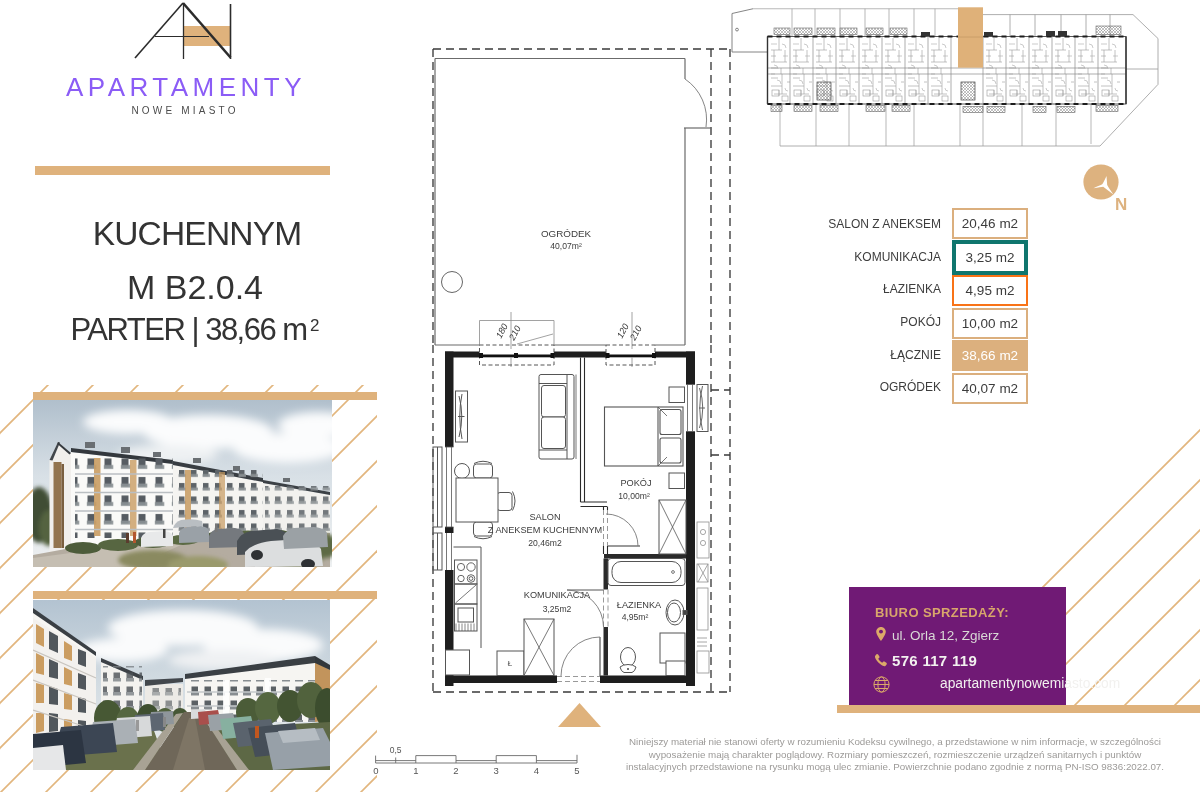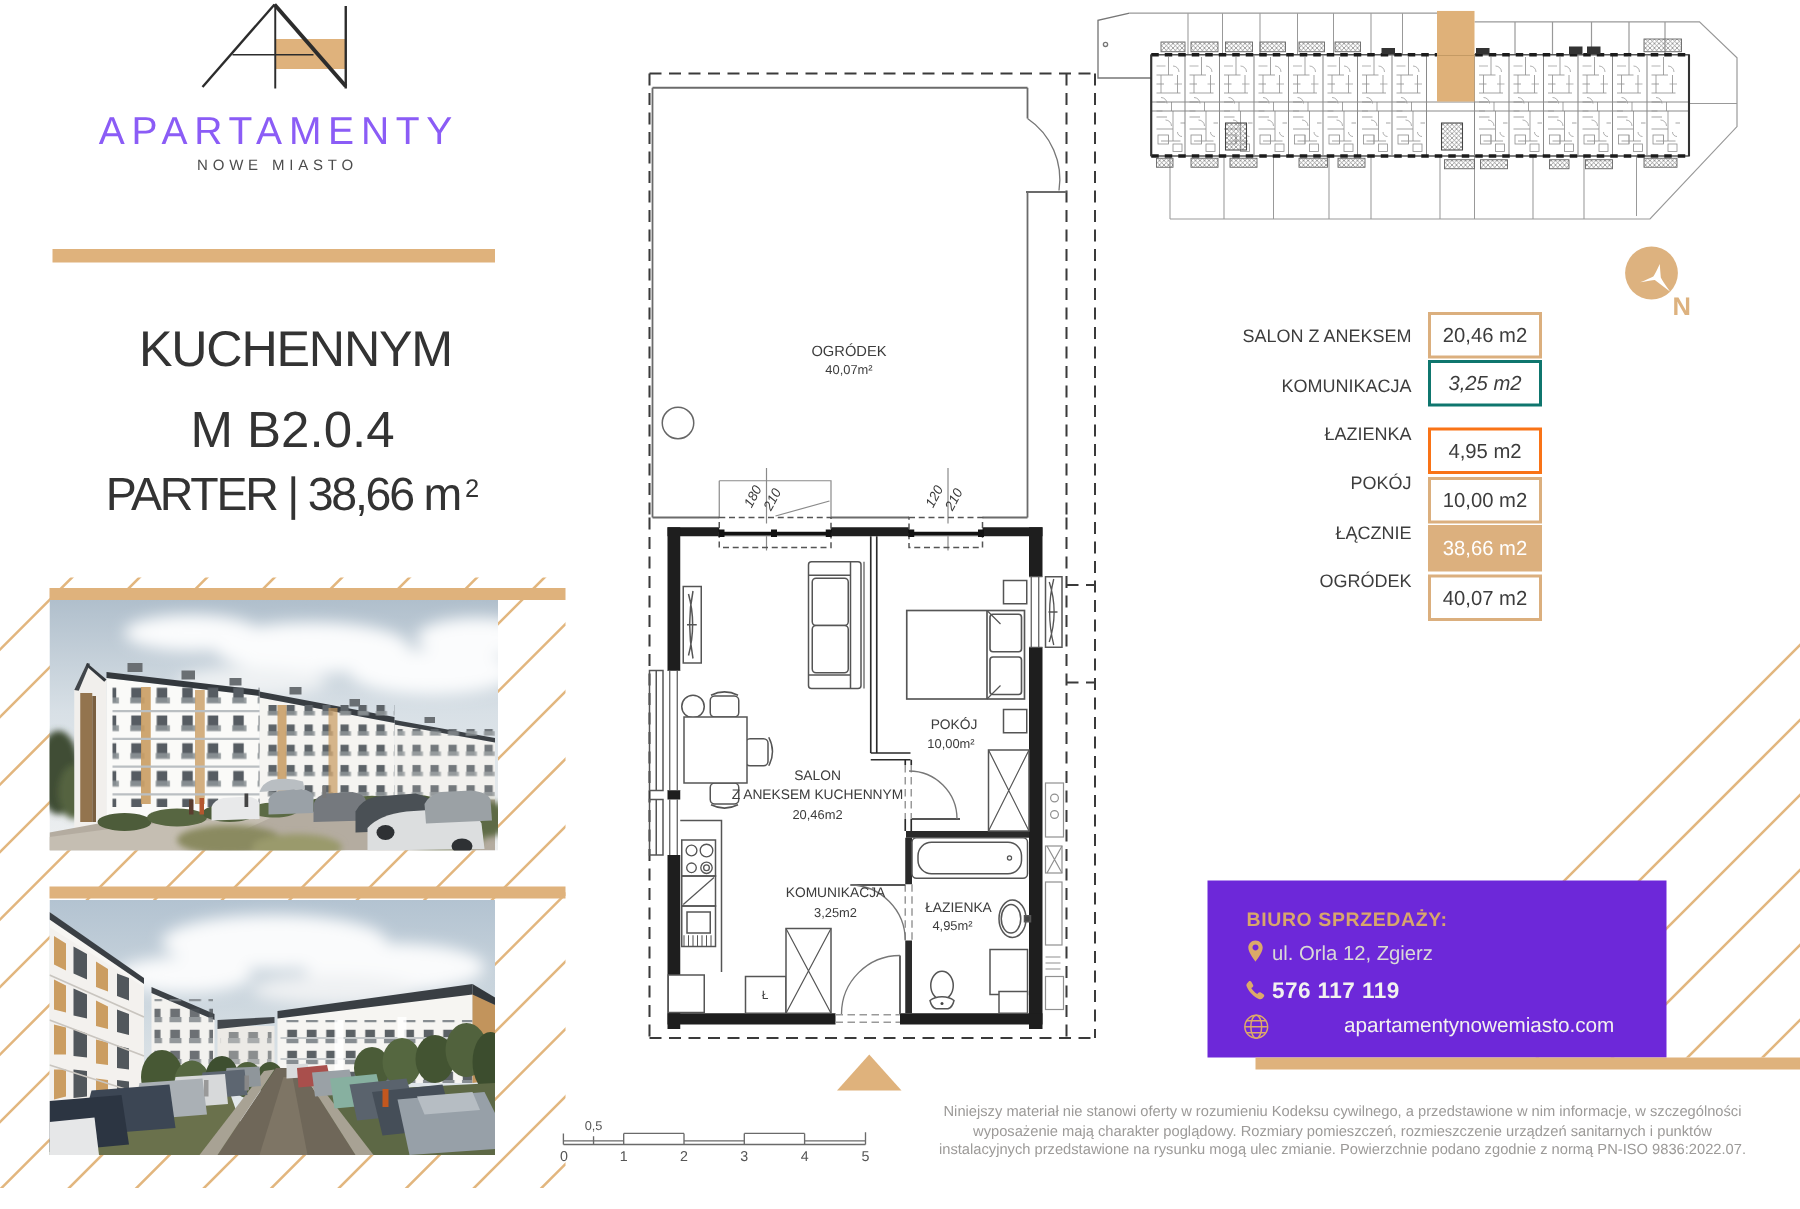--- a/index.html
+++ b/index.html
@@ -663,41 +663,41 @@
   <div style="height:32.7px;line-height:32px;">SALON Z ANEKSEM</div>
   <div style="height:32.7px;line-height:32px;">KOMUNIKACJA</div>
   <div style="height:32.7px;line-height:32px;">ŁAZIENKA</div>
   <div style="height:32.7px;line-height:32px;">POKÓJ</div>
   <div style="height:32.7px;line-height:32px;">ŁĄCZNIE</div>
   <div style="height:32.7px;line-height:32px;">OGRÓDEK</div>
 </div>
 
 <div class="abs" style="left:952px;top:208px;width:76px;font-size:13.5px;color:#3c3c3c;text-align:center;">
   <div style="height:27px;line-height:27px;border:2px solid #DBAF7E;margin-bottom:1px;">20,46 m2</div>
-  <div style="height:27px;line-height:27px;border:2px solid #0f766e;margin-bottom:14px;font-style:italic;">3,25 m2</div>
+  <div style="height:27px;line-height:27px;border:4px solid #0f766e;margin-bottom:0;">3,25 m2</div>
   <div style="height:27px;line-height:27px;border:2px solid #f97316;margin-bottom:1.6px;">4,95 m2</div>
   <div style="height:27px;line-height:27px;border:2px solid #DBAF7E;margin-bottom:1.6px;">10,00 m2</div>
   <div style="height:31px;line-height:31px;background:#DCB07E;color:#fff;margin-bottom:1.6px;">38,66 m2</div>
   <div style="height:27px;line-height:27px;border:2px solid #DBAF7E;">40,07 m2</div>
 </div>
 
 <svg class="abs" style="left:985px;top:420px" width="215" height="285" viewBox="0 0 215 285">
   <g stroke="#E2B67E" stroke-width="1.7" transform="translate(-985,-420)">
     <path d="M920 710 L1235 395"></path>
       <path d="M970 710 L1285 395"></path>
       <path d="M1020 710 L1335 395"></path>
     <path d="M1070 710 L1385 395"></path>
       <path d="M1120 710 L1435 395"></path>
       <path d="M1170 710 L1485 395"></path>
     <path d="M1220 710 L1535 395"></path>
       <path d="M1270 710 L1585 395"></path>
   </g>
 </svg>
 
-<div class="abs" style="left:805px;top:587px;width:306px;height:118px;background:#6d28d9;">
+<div class="abs" style="left:849px;top:587px;width:217px;height:118px;background:#701a75;">
 
   <div class="abs" style="left:26px;top:18px;font-size:13px;font-weight:bold;letter-spacing:0.4px;color:#D8A66B;">BIURO SPRZEDAŻY:</div>
 
   <svg class="abs" style="left:26px;top:39px" width="12" height="16" viewBox="0 0 12 16">
       <path d="M6 1 C3.2 1 1.2 3.2 1.2 5.8 C1.2 9 6 15 6 15 C6 15 10.8 9 10.8 5.8 C10.8 3.2 8.8 1 6 1 Z M6 7.6 C4.9 7.6 4 6.7 4 5.6 C4 4.5 4.9 3.7 6 3.7 C7.1 3.7 8 4.5 8 5.6 C8 6.7 7.1 7.6 6 7.6 Z" fill="#DCA969"></path>
     </svg>
   <div class="abs" style="left:43px;top:41px;font-size:13.5px;color:#DAD9D7;">ul. Orla 12, Zgierz</div>
 
   <svg class="abs" style="left:25px;top:66px" width="14" height="14" viewBox="0 0 14 14">
       <path d="M2.8 1 C3.3 0.9 4 1.1 4.3 1.7 L5.4 3.6 C5.7 4.1 5.5 4.8 5 5.1 L4.2 5.7 C4.8 6.9 6.9 9.1 8.2 9.7 L8.9 8.9 C9.3 8.4 10 8.3 10.5 8.6 L12.3 9.8 C12.9 10.2 13 11 12.6 11.5 L11.6 12.7 C11.1 13.2 10.3 13.4 9.6 13.1 C5.8 11.6 2.3 8 1 4.3 C0.8 3.6 1 2.8 1.6 2.3 Z" fill="#DCA969"></path>

